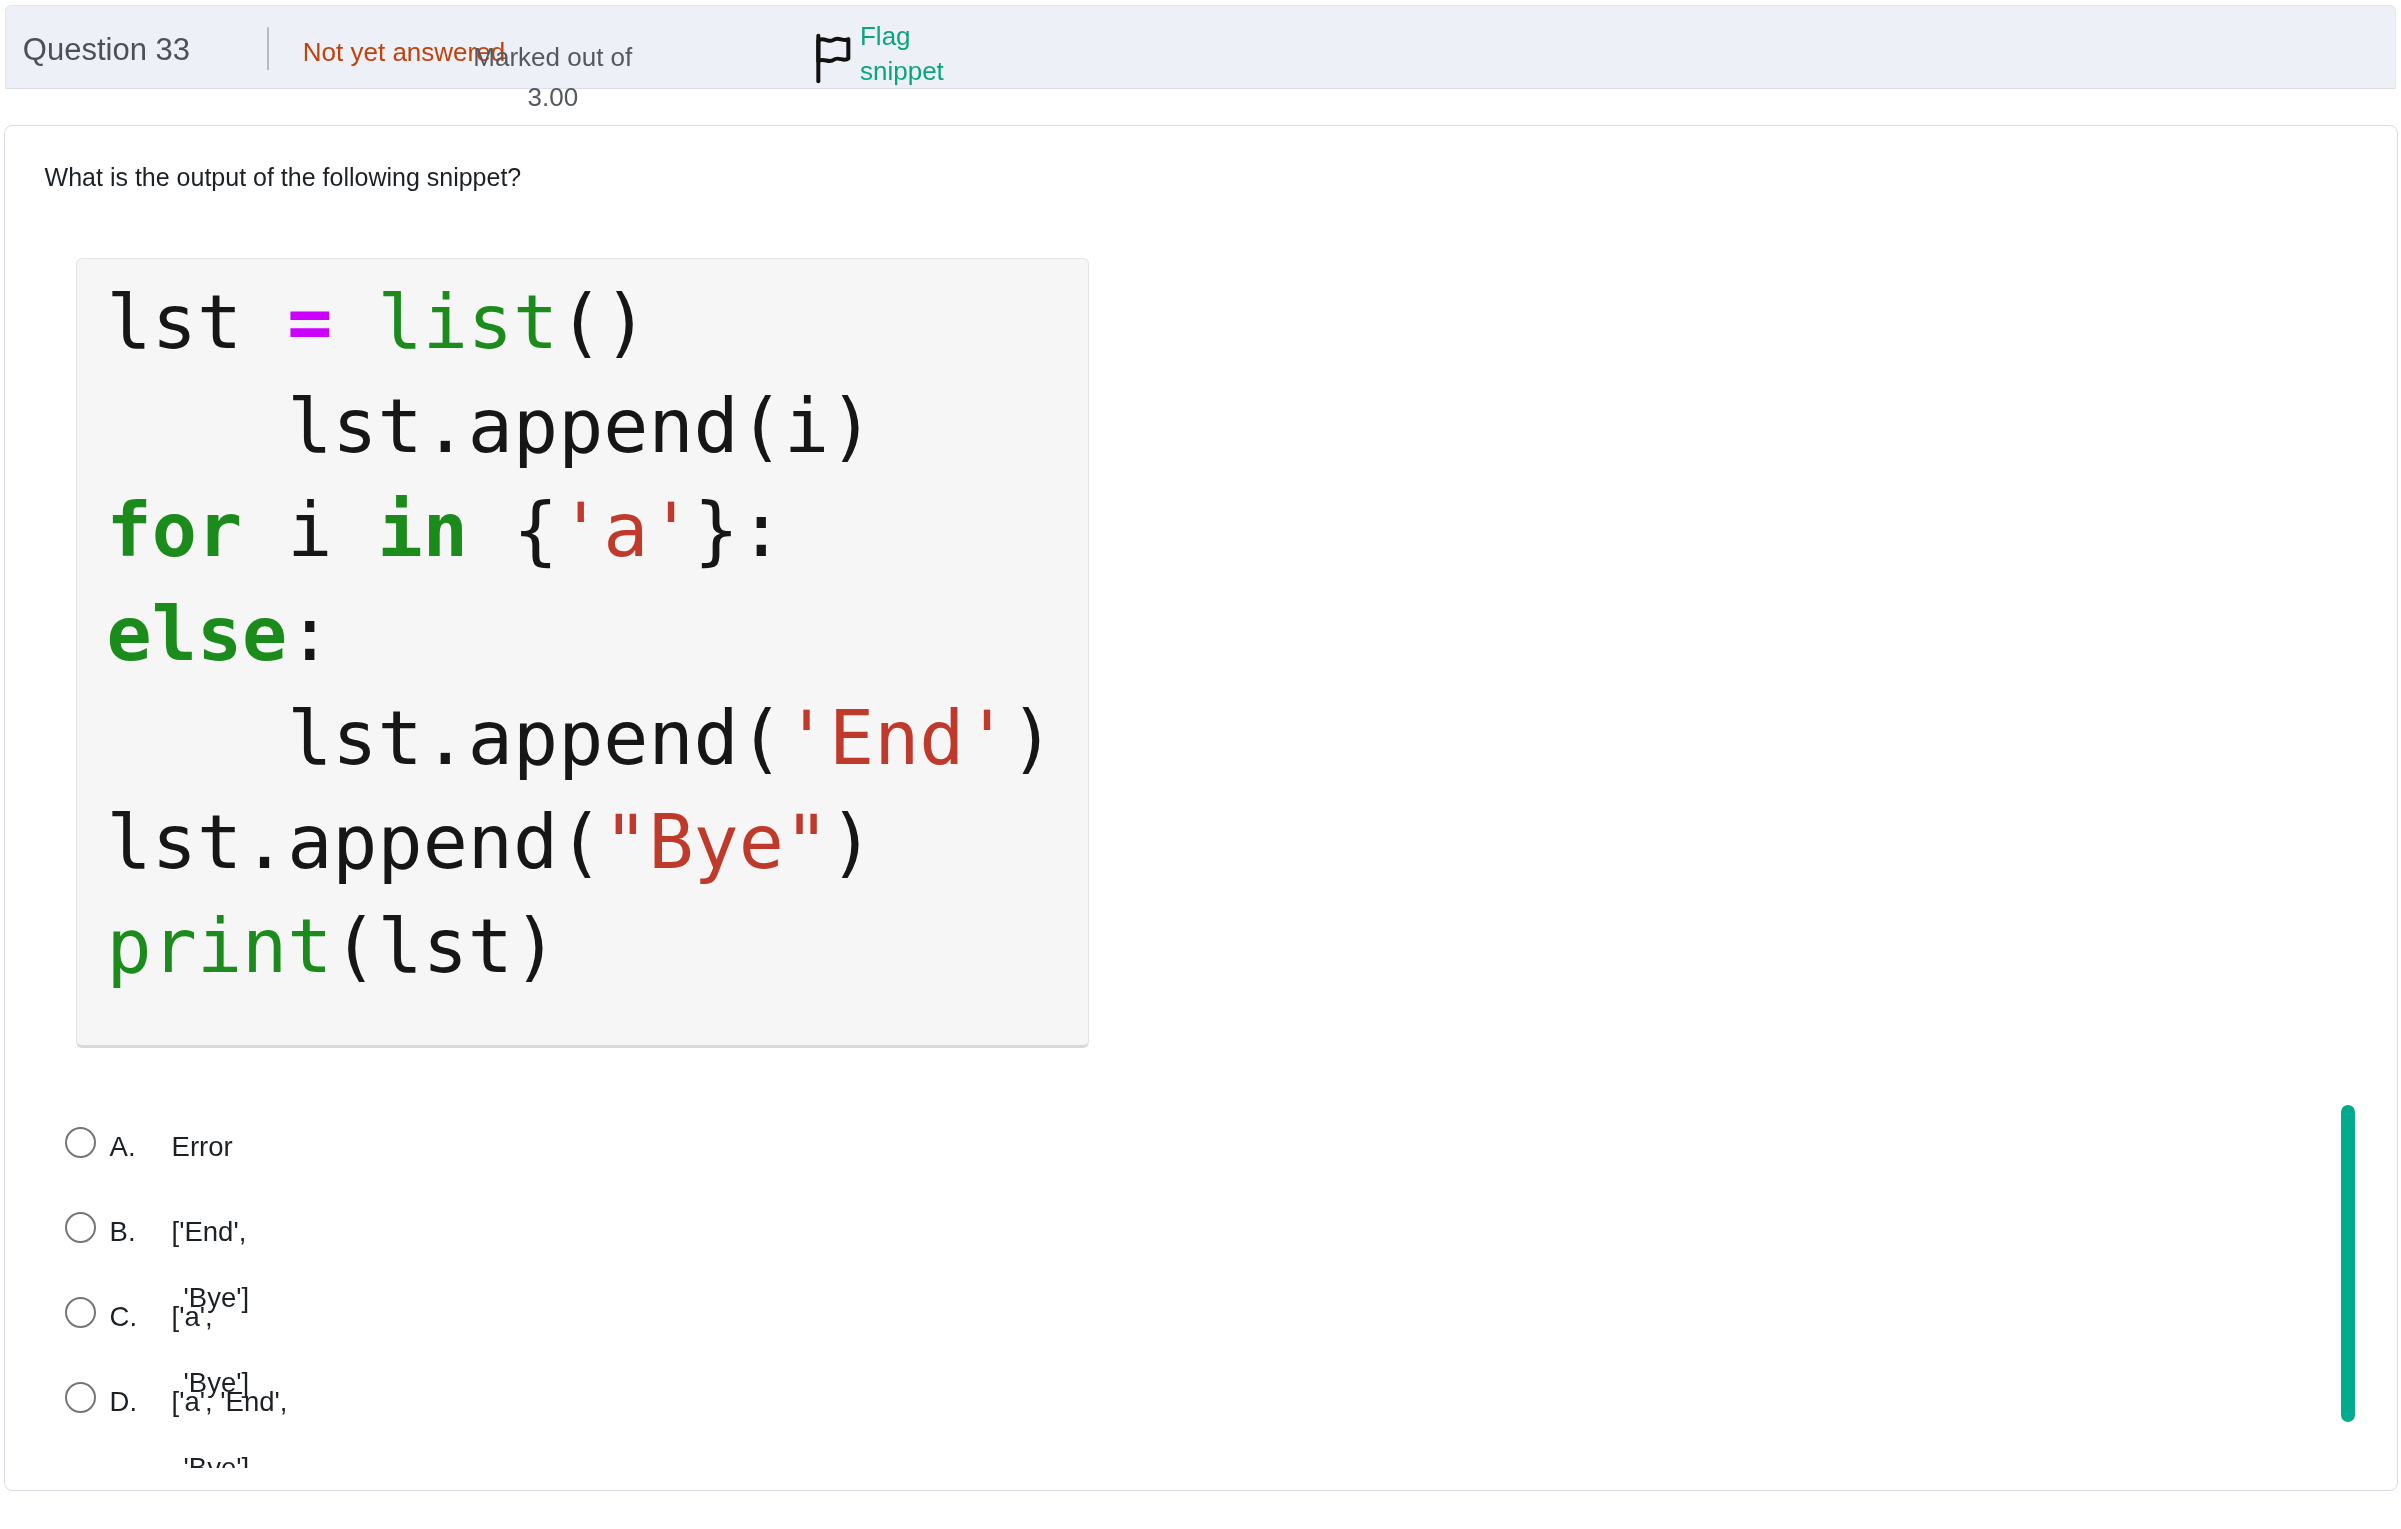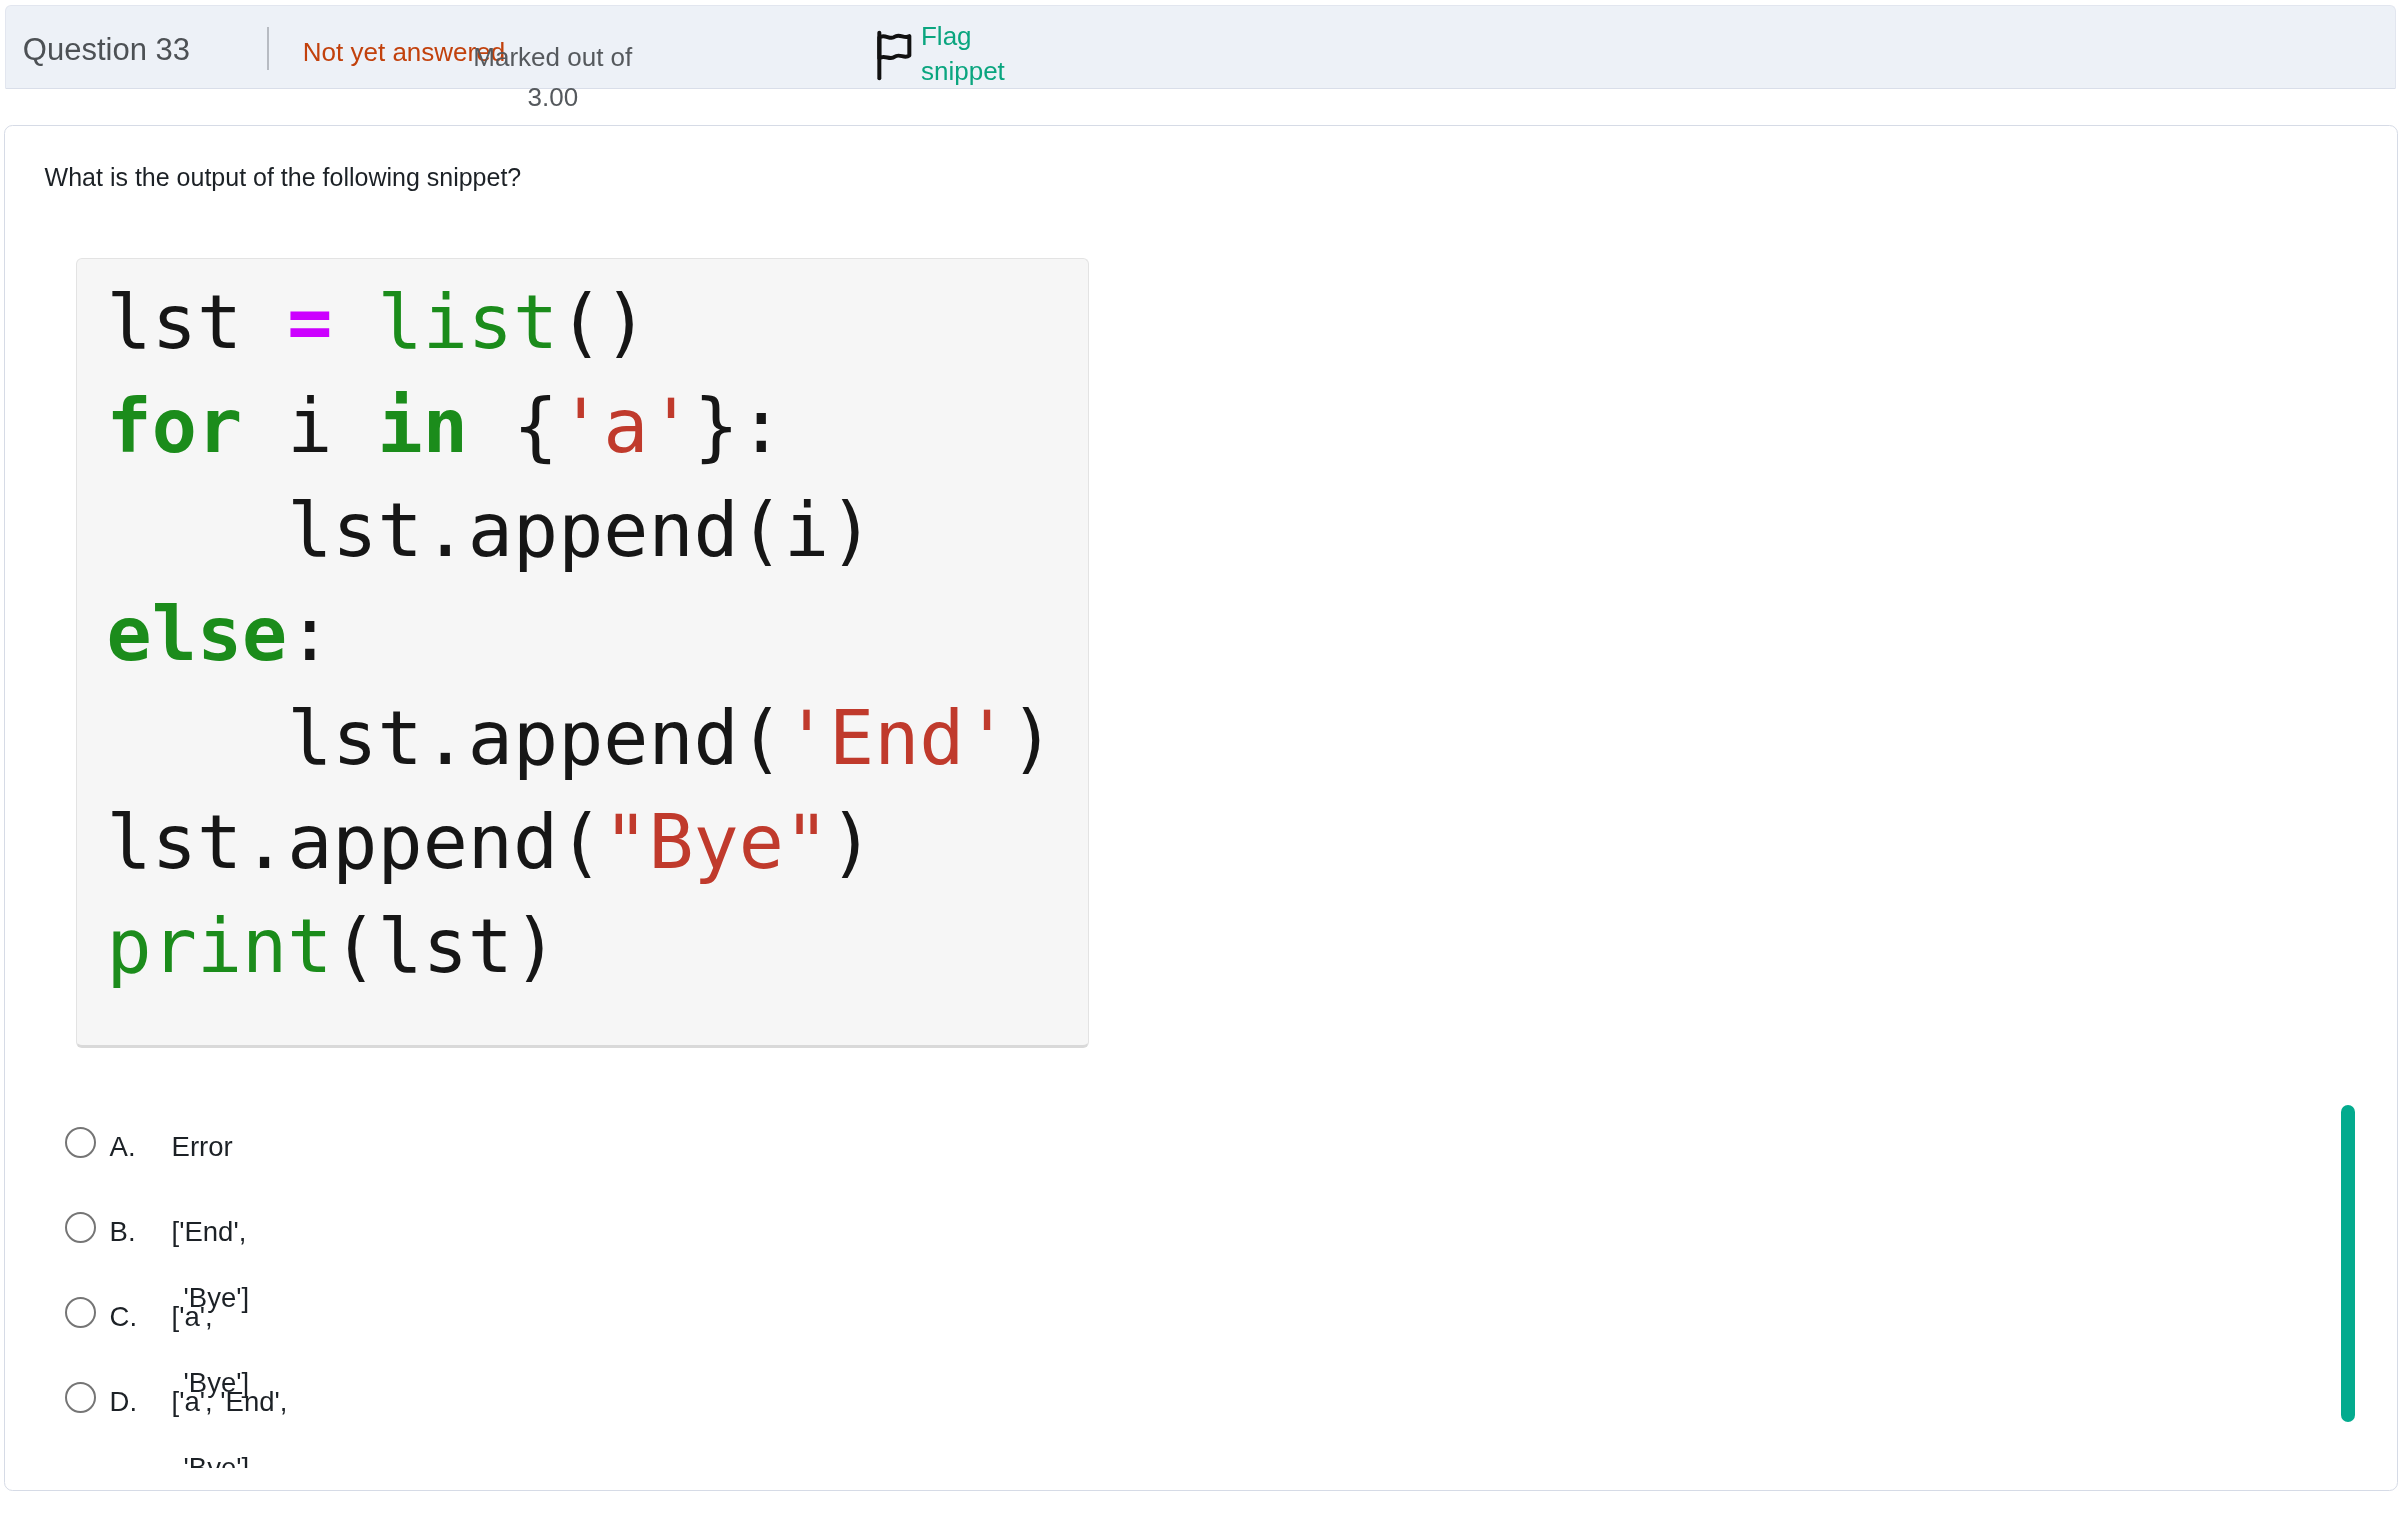--- a/index.html
+++ b/index.html
@@ -27,21 +27,21 @@
   }
   .q-state{
     position:absolute;left:297px;top:31px;
     font-size:26px;color:#c2410c;
   }
   .q-marked{
     position:absolute;left:448px;top:31px;width:198px;
     font-size:26px;color:#55595d;text-align:center;line-height:40px;
   }
   .flag-link{
-    position:absolute;left:868px;top:13px;display:flex;align-items:flex-start;cursor:pointer;
+    position:absolute;left:807px;top:13px;display:flex;align-items:center;cursor:pointer;
   }
   .flag-icon{width:40px;height:55px;margin-top:9.6px;flex:0 0 auto;}
   .flag-text{
     margin-left:7.2px;width:150px;
     font-size:26px;line-height:35px;color:var(--accent-teal);
   }
   
   .qcard{
     position:absolute;left:3.6px;top:125px;width:2394px;height:1366px;
     background:#ffffff;border:1.8px solid #d6dbe6;border-radius:8.4px;
@@ -118,22 +118,22 @@
       <div>snippet</div>
     </div>
   </div>
 </div>
 
 <div class="qcard">
   <div class="q-prompt">What is the output of the following snippet?</div>
 
   <div class="code-block">
       <div class="code-line"><span class="tok-plain">lst </span><span class="tok-op">=</span><span class="tok-plain"> </span><span class="tok-builtin">list</span><span class="tok-plain">()</span></div>
+      <div class="code-line"><span class="tok-plain">    lst.append(i)</span></div>
       <div class="code-line"><span class="tok-kw">for</span><span class="tok-plain"> i </span><span class="tok-kw">in</span><span class="tok-plain"> {</span><span class="tok-str">'a'</span><span class="tok-plain">}:</span></div>
-      <div class="code-line"><span class="tok-plain">    lst.append(i)</span></div>
       <div class="code-line"><span class="tok-kw">else</span><span class="tok-plain">:</span></div>
       <div class="code-line"><span class="tok-plain">    lst.append(</span><span class="tok-str">'End'</span><span class="tok-plain">)</span></div>
       <div class="code-line"><span class="tok-plain">lst.append(</span><span class="tok-str">"Bye"</span><span class="tok-plain">)</span></div>
       <div class="code-line"><span class="tok-builtin">print</span><span class="tok-plain">(lst)</span></div>
     </div>
 
   <div class="options">
       <div class="opt-row">
         <span class="opt-radio"></span>
         <span class="opt-letter">A.</span>

